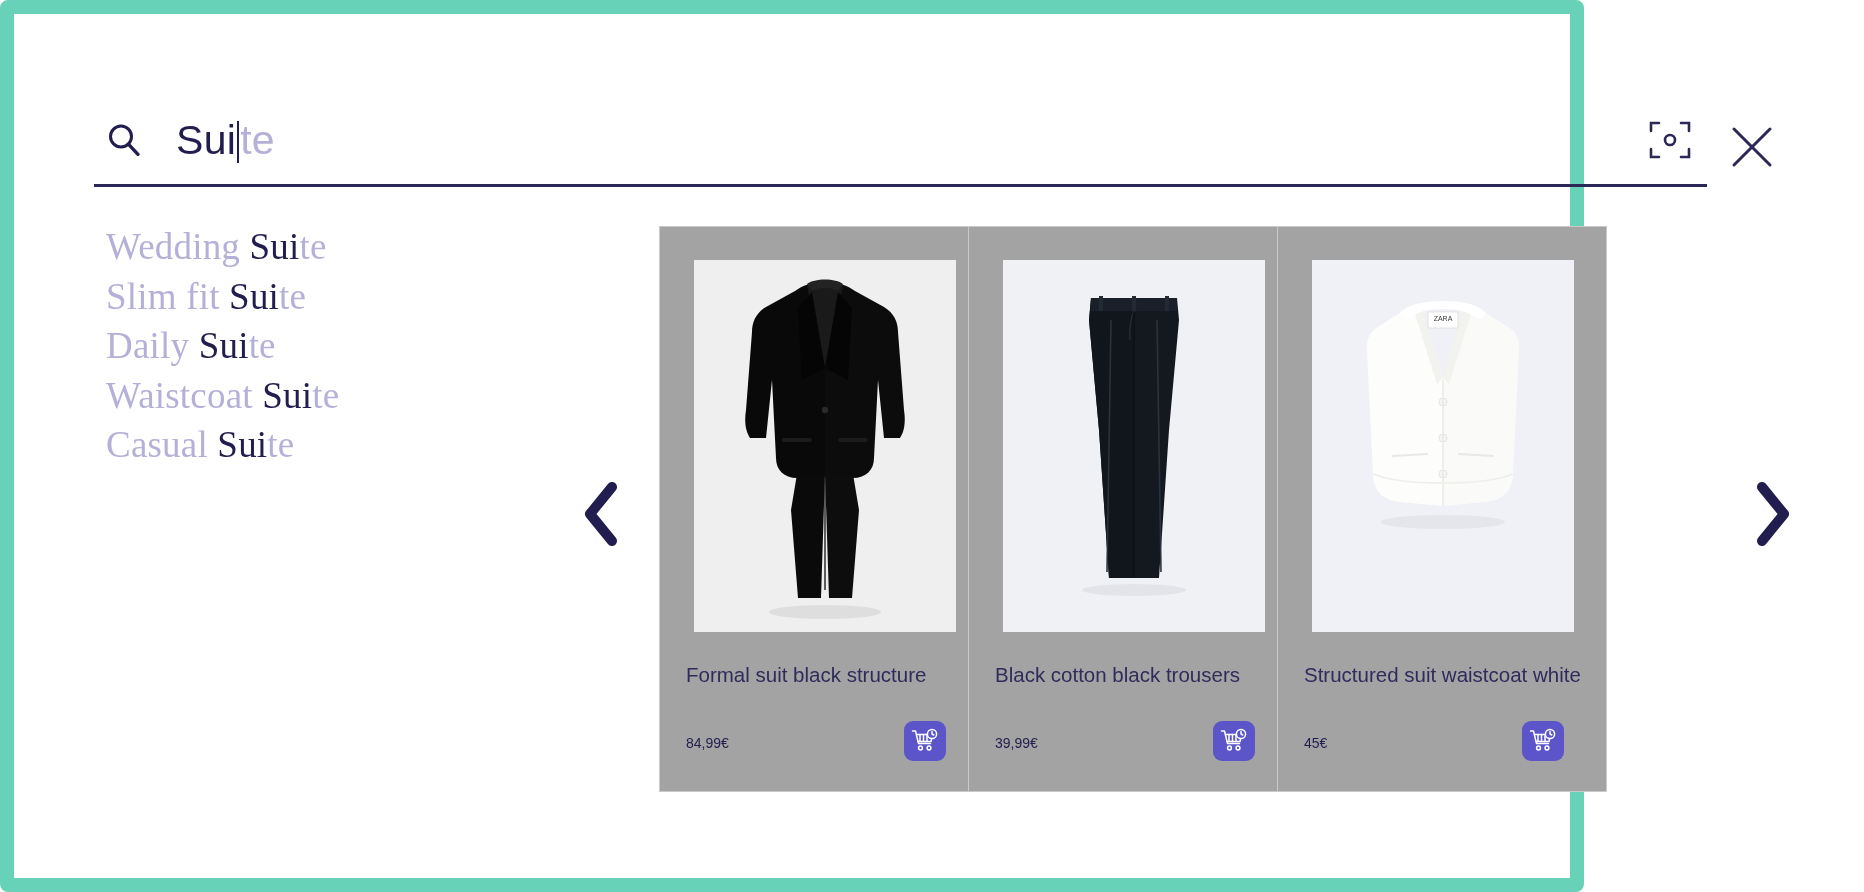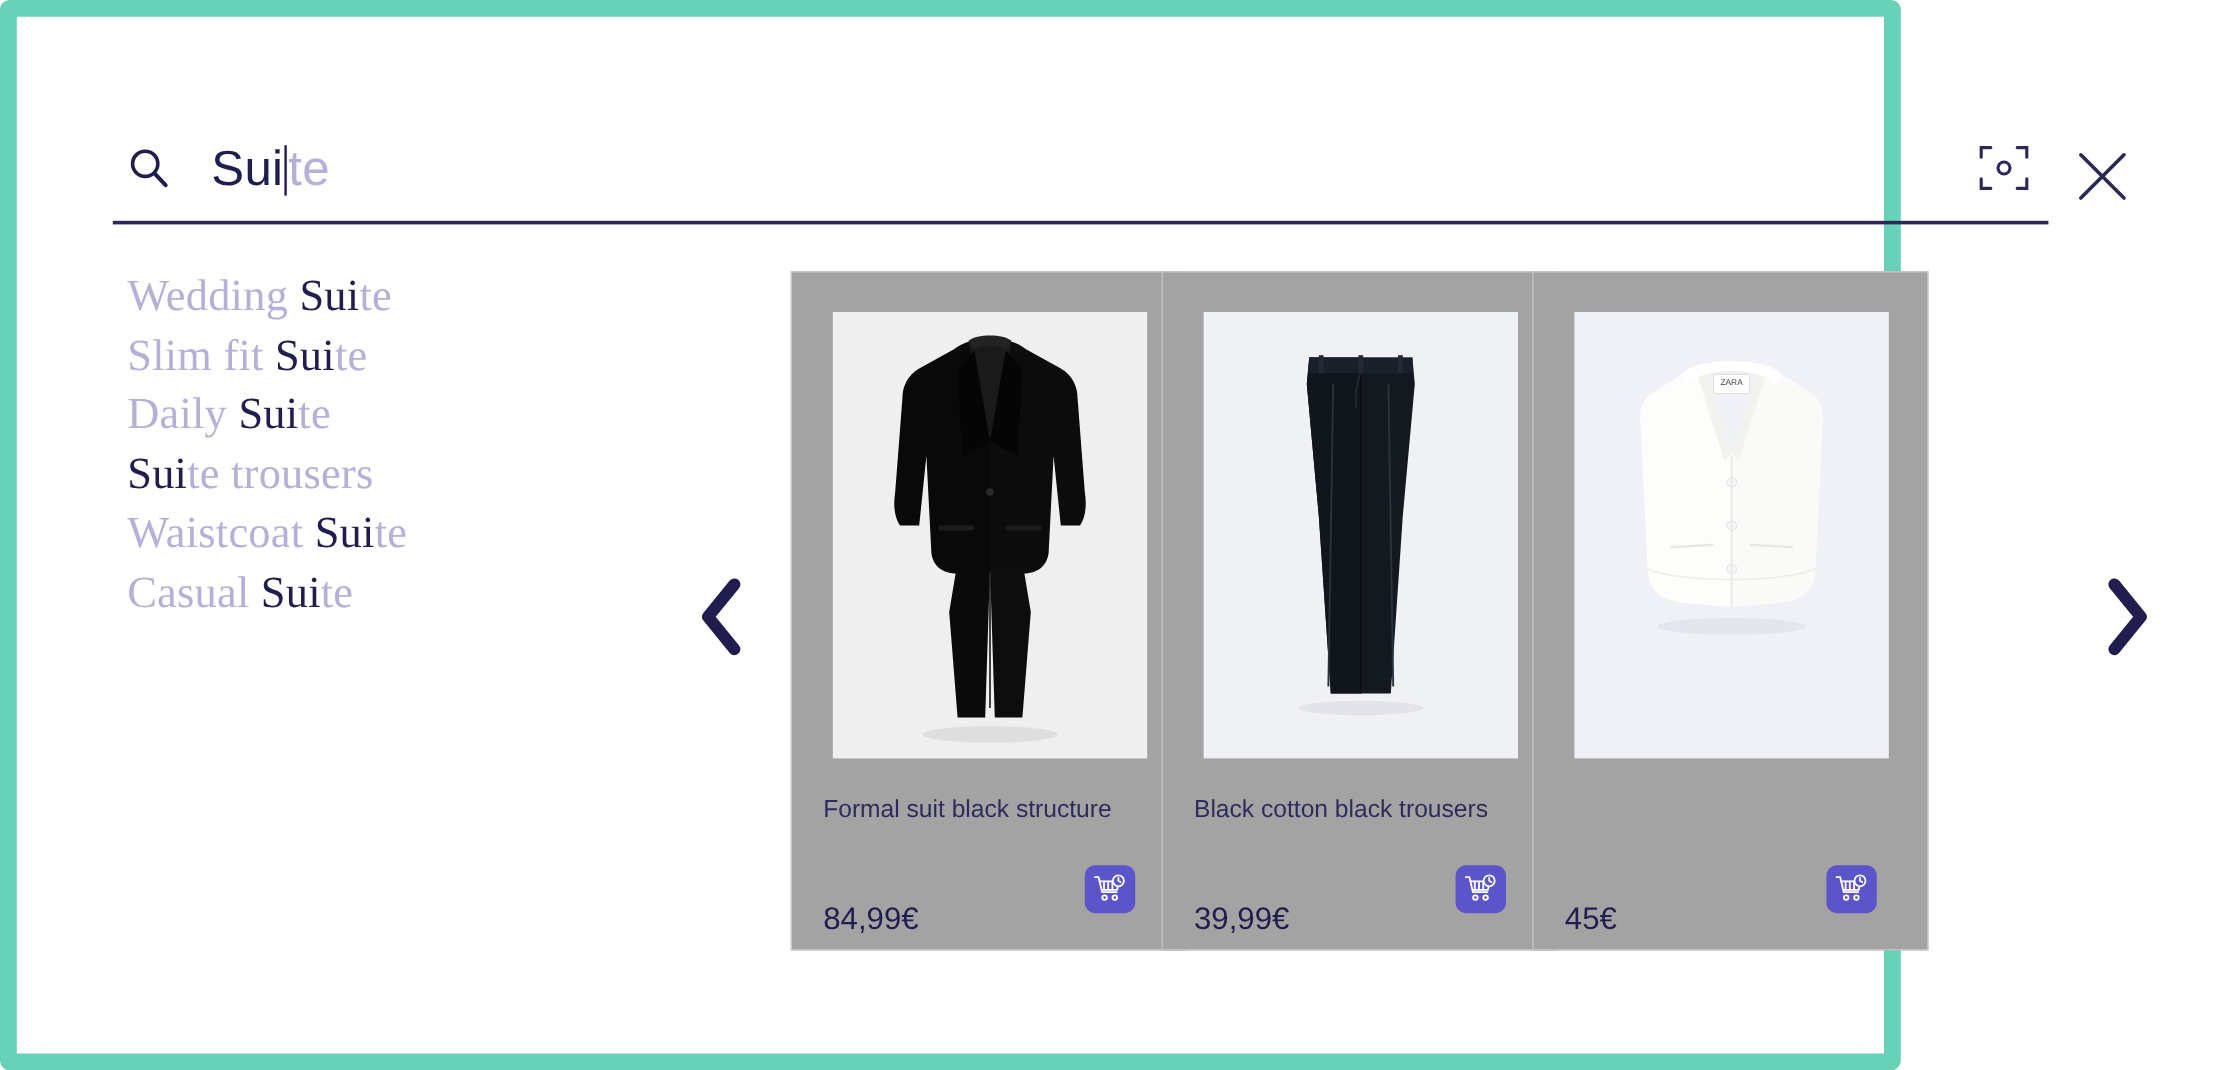--- a/index.html
+++ b/index.html
@@ -154,24 +154,23 @@
     top: 435px;
     width: 285px;
     font-size: 20.5px;
     line-height: 26px;
     color: #2f2c5c;
   }
   .card-price {
     position: absolute;
     left: 26px;
     top: 508px;
-    font-size: 26px;
+    font-size: 14px;
     color: #211d4e;
     font-weight: 500;
-    margin-top: 15px;
   }
   .cart-button {
     position: absolute;
     left: 244px;
     top: 494px;
     width: 42px;
     height: 40px;
     border-radius: 9px;
     background: #5b55c9;
     cursor: pointer;
@@ -226,23 +225,20 @@
 
   <div id="suggestions">
     <div class="suggestion">
       <span>Wedding </span><span class="match">Sui</span><span>te</span>
     </div>
     <div class="suggestion">
       <span>Slim fit </span><span class="match">Sui</span><span>te</span>
     </div>
     <div class="suggestion">
       <span>Daily </span><span class="match">Sui</span><span>te</span>
-    </div>
-    <div class="suggestion">
-      <span></span><span class="match">Sui</span><span>te trousers</span>
     </div>
     <div class="suggestion">
       <span>Waistcoat </span><span class="match">Sui</span><span>te</span>
     </div>
     <div class="suggestion">
       <span>Casual </span><span class="match">Sui</span><span>te</span>
     </div>
   </div>
 
   <div id="prev-arrow">
@@ -371,20 +367,21 @@
           <circle cx="131" cy="214" r="4" fill="#f6f6f3" stroke="#dedede" stroke-width="0.8"></circle>
 
           <path d="M131 120 L131 246" stroke="#e6e6e2" stroke-width="1.3"></path>
 
           <path d="M80 196 L116 194" stroke="#e8e8e4" stroke-width="2" fill="none"></path>
           <path d="M146 194 L182 196" stroke="#e8e8e4" stroke-width="2" fill="none"></path>
 
           <path d="M61 214 C90 226 172 226 201 214" stroke="#eeeeea" stroke-width="1.6" fill="none"></path>
         </svg>
       </div>
+      <div class="card-title">Structured suit waistcoat white</div>
       <div class="card-price">45€</div>
       <div class="cart-button" title="add-to-cart">
         <svg width="28" height="26" viewBox="0 0 28 26">
           <g fill="none" stroke="#ffffff" stroke-width="1.5" stroke-linecap="round" stroke-linejoin="round">
             <path d="M1.5 3 L4.5 3 L7.5 15.5 L19.5 15.5"></path>
             <path d="M5.5 6.5 L21.5 6.5 L20 13.5 L7.2 13.5"></path>
             <path d="M9 6.5 L9 13.5 M12.5 6.5 L12.5 13.5 M16 6.5 L16 13.5"></path>
             <circle cx="9.5" cy="20" r="1.9"></circle>
             <circle cx="18" cy="20" r="1.9"></circle>
             <circle cx="21" cy="6" r="4.6" fill="#5b55c9"></circle>

